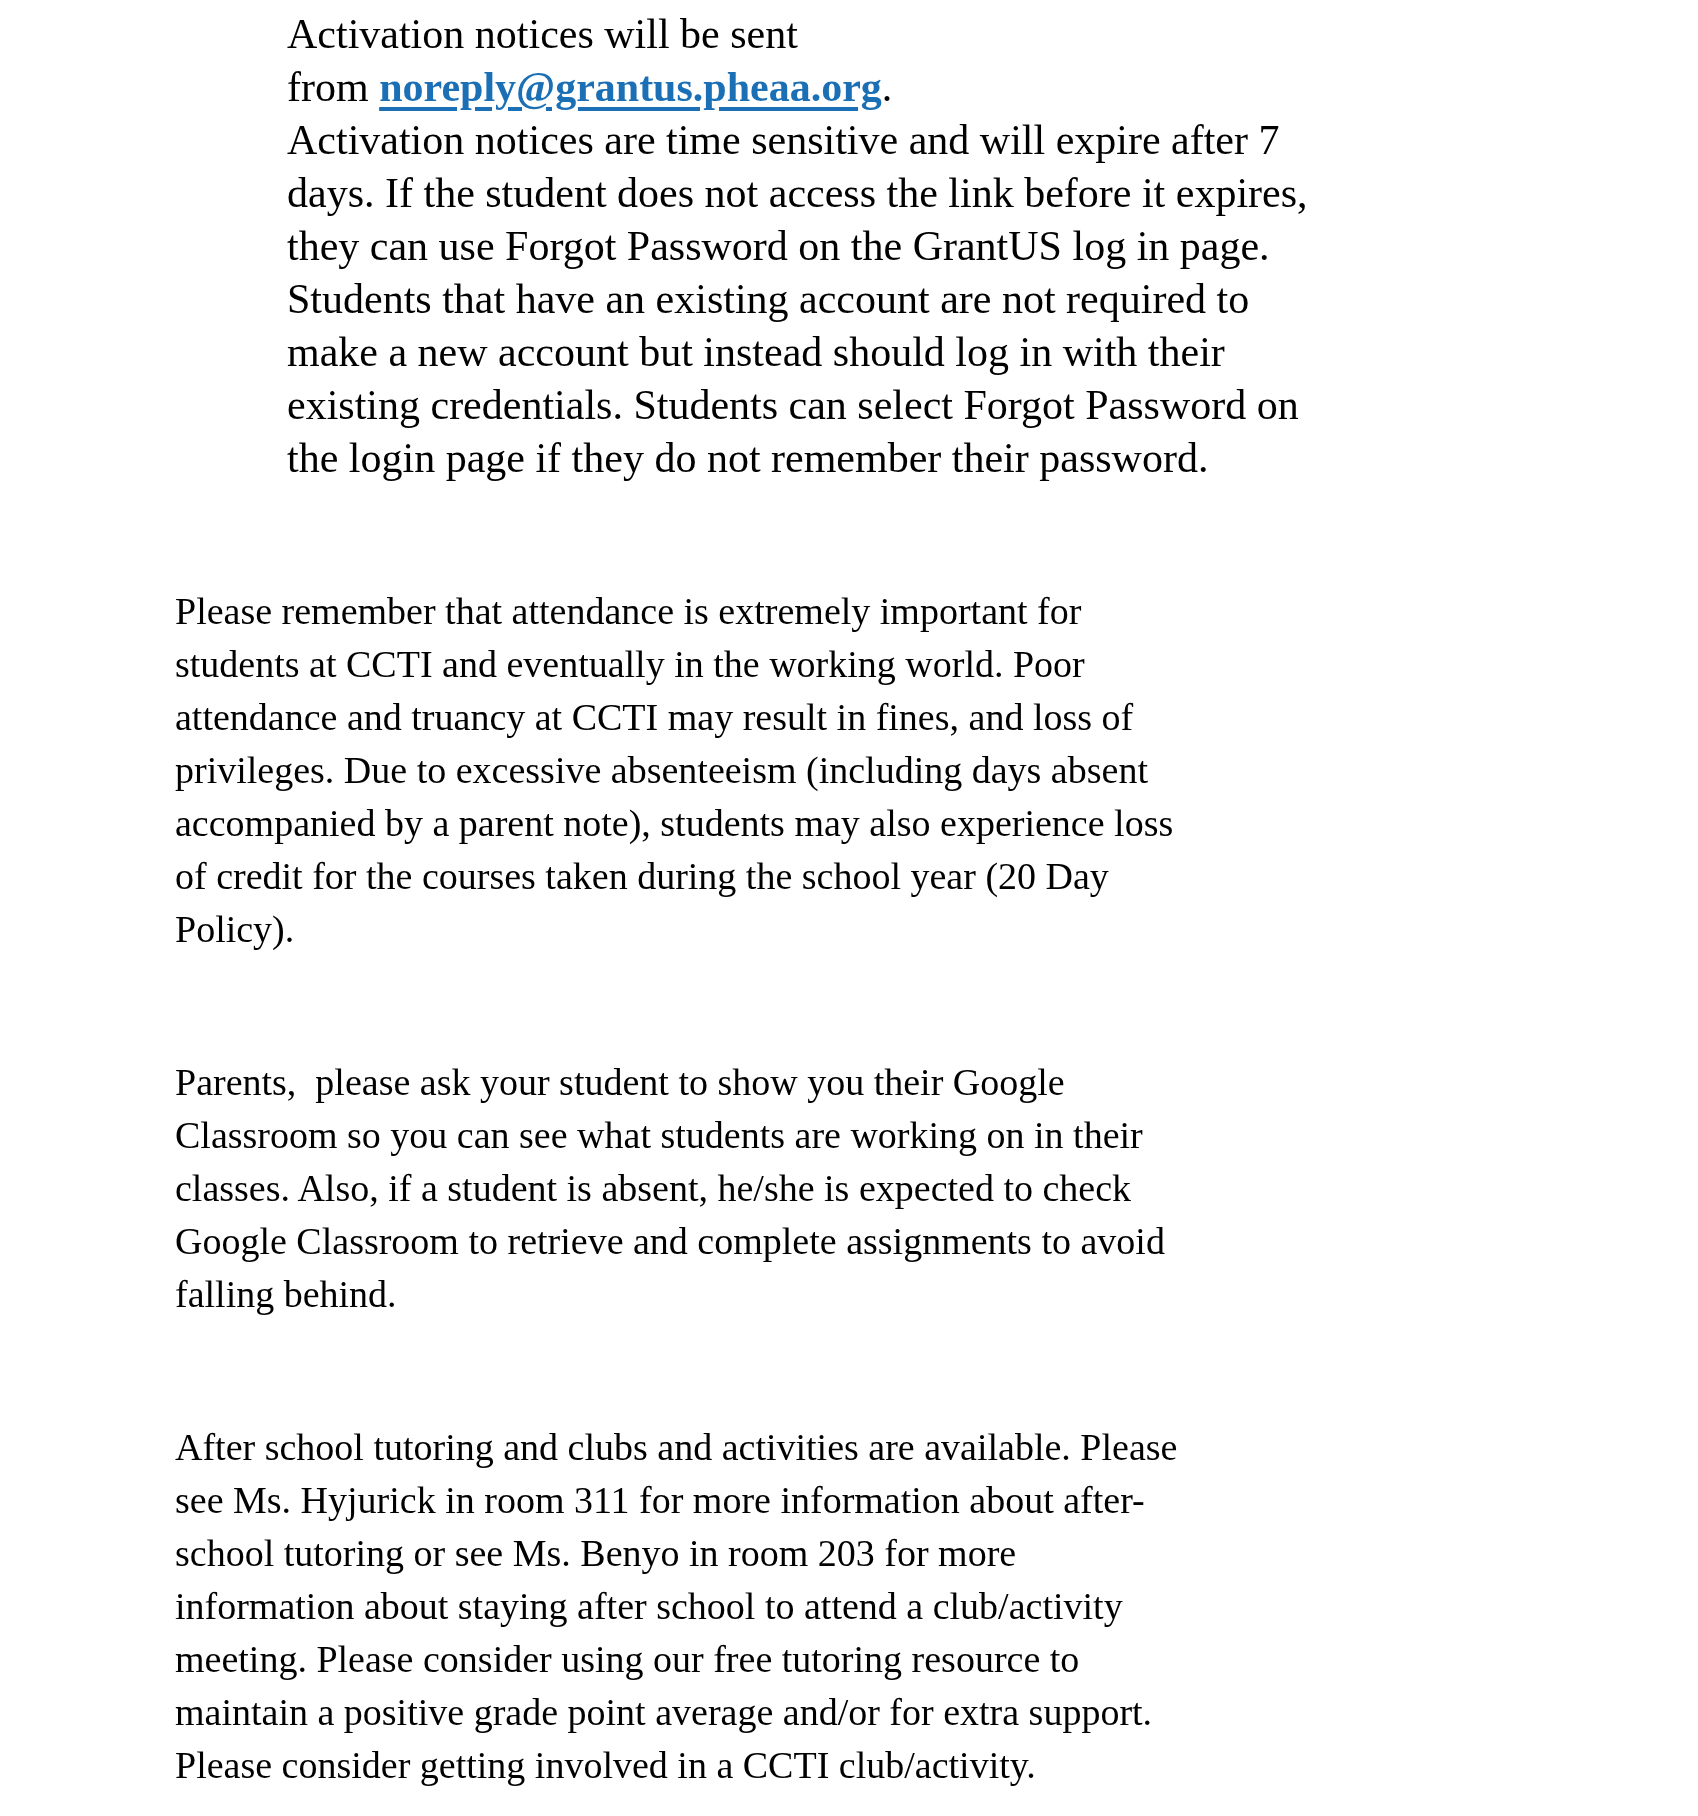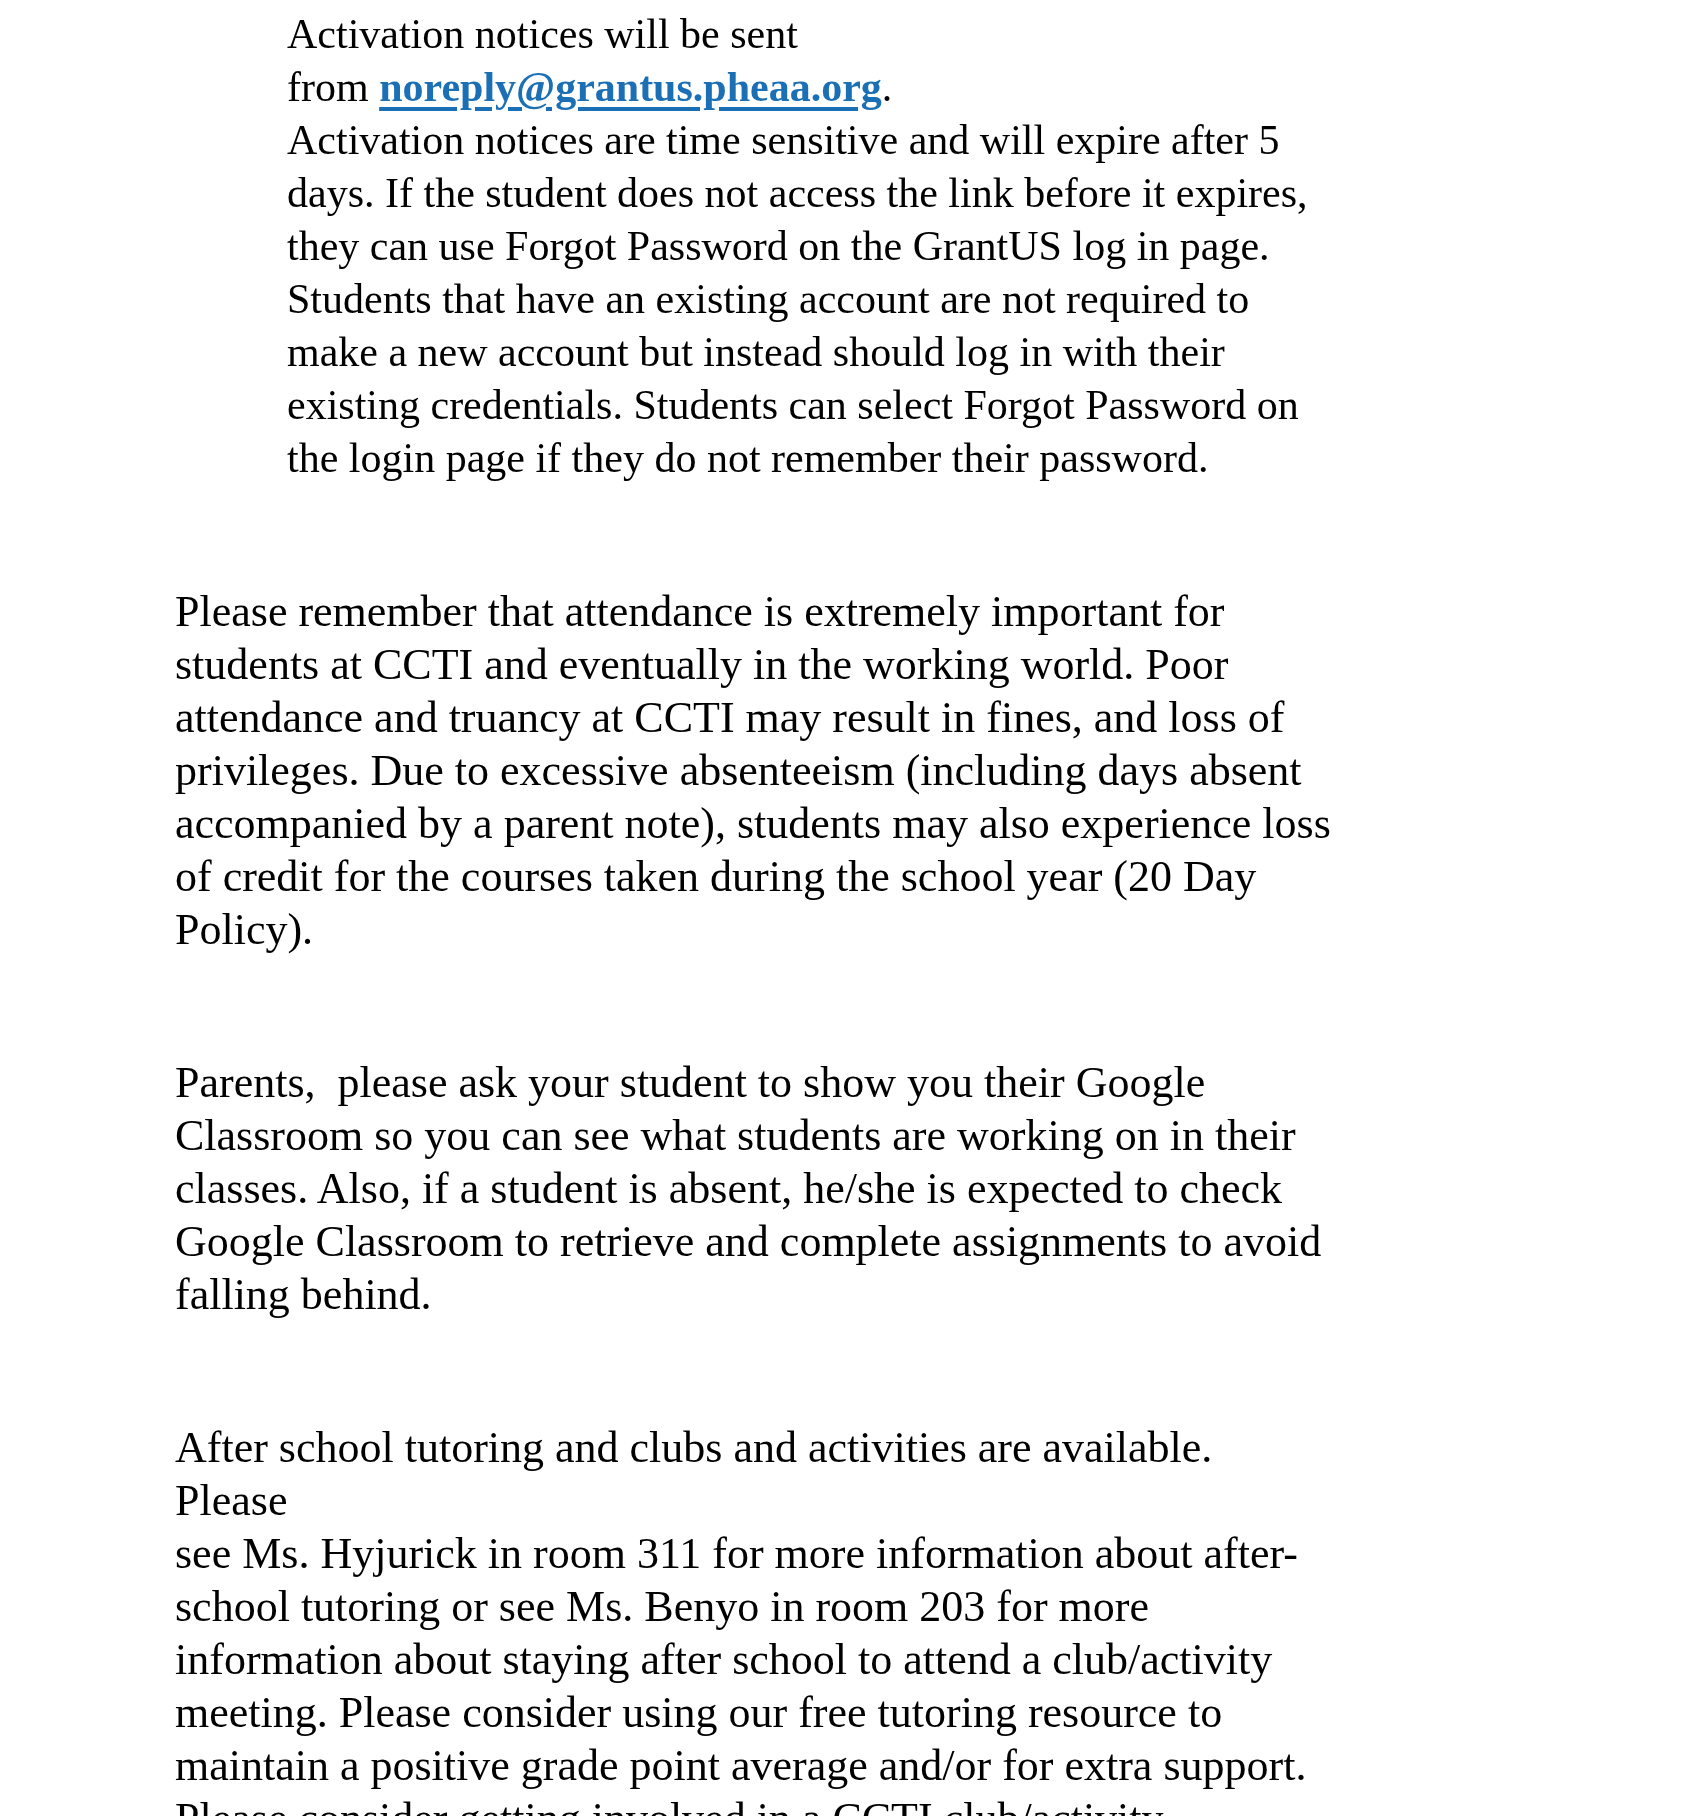--- a/index.html
+++ b/index.html
@@ -40,21 +40,21 @@
     height: 15px;
     background: var(--ink);
     margin-top: 18px;
   }
   
   .l1-item {
     display: flex;
     margin-left: 140px;
     margin-right: 25px;
     margin-top: 100px;
-    font-size: 44px;
+    font-size: 38px;
     line-height: 53px;
   }
   .l1-marker {
     flex: 0 0 35px;
   }
   .dot {
     width: 18px;
     height: 18px;
     border-radius: 50%;
     background: var(--ink);
@@ -79,21 +79,21 @@
 <div class="doc">
 
   <div class="l2-item">
     <span class="l2-marker"><span class="sq"></span></span>
     <span class="txt"><span>Activation notices will be sent
 from </span><a class="email-link" href="#">noreply@grantus.pheaa.org</a><span>.</span></span>
   </div>
 
   <div class="l2-item">
     <span class="l2-marker"><span class="sq"></span></span>
-    <span class="txt">Activation notices are time sensitive and will expire after 5
+    <span class="txt">Activation notices are time sensitive and will expire after 7
 days. If the student does not access the link before it expires,
 they can use Forgot Password on the GrantUS log in page.</span>
   </div>
 
   <div class="l2-item">
     <span class="l2-marker"><span class="sq"></span></span>
     <span class="txt">Students that have an existing account are not required to
 make a new account but instead should log in with their
 existing credentials. Students can select Forgot Password on
 the login page if they do not remember their password.</span>

